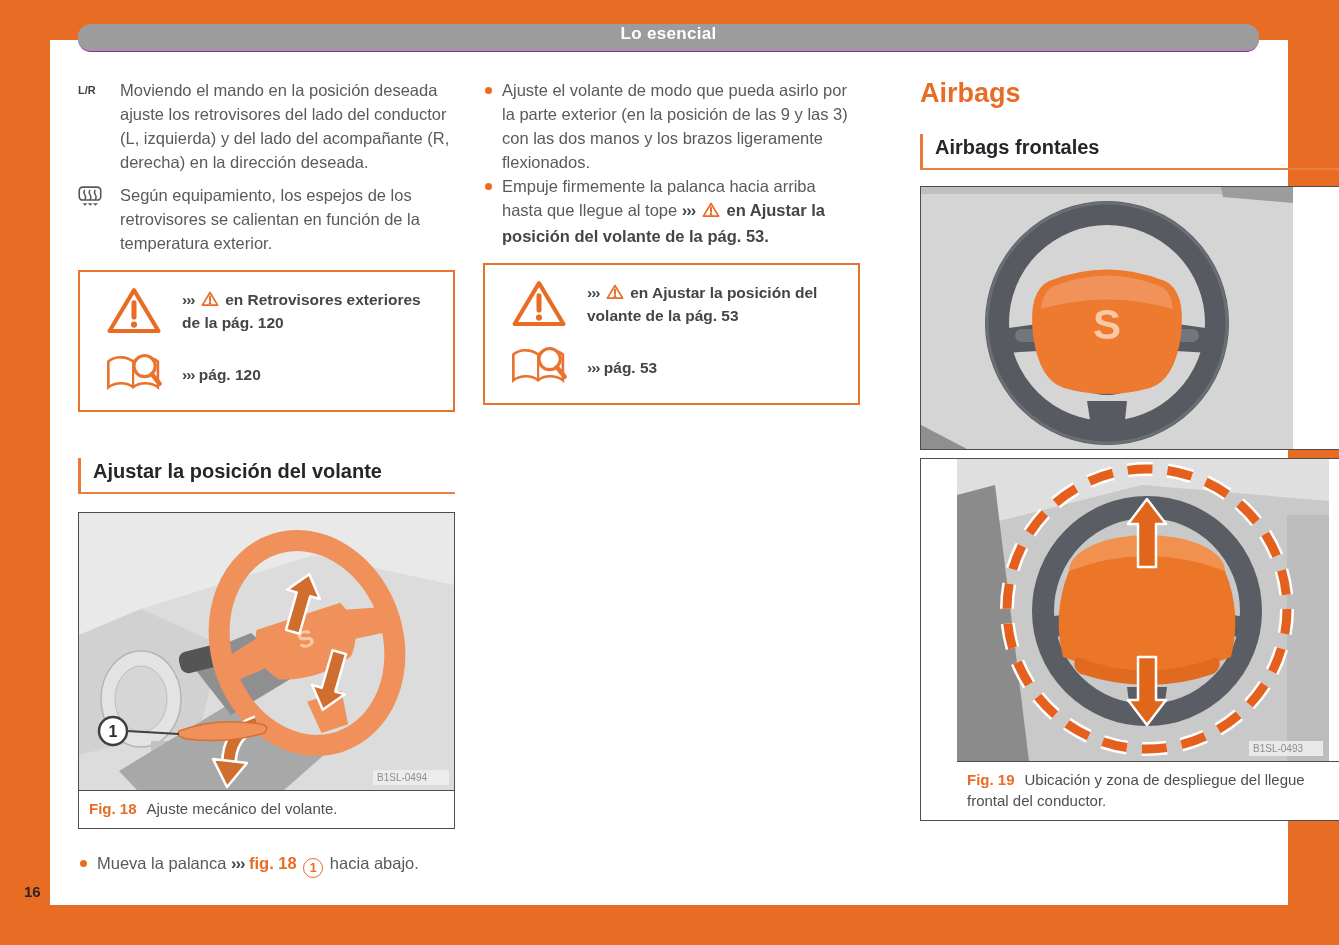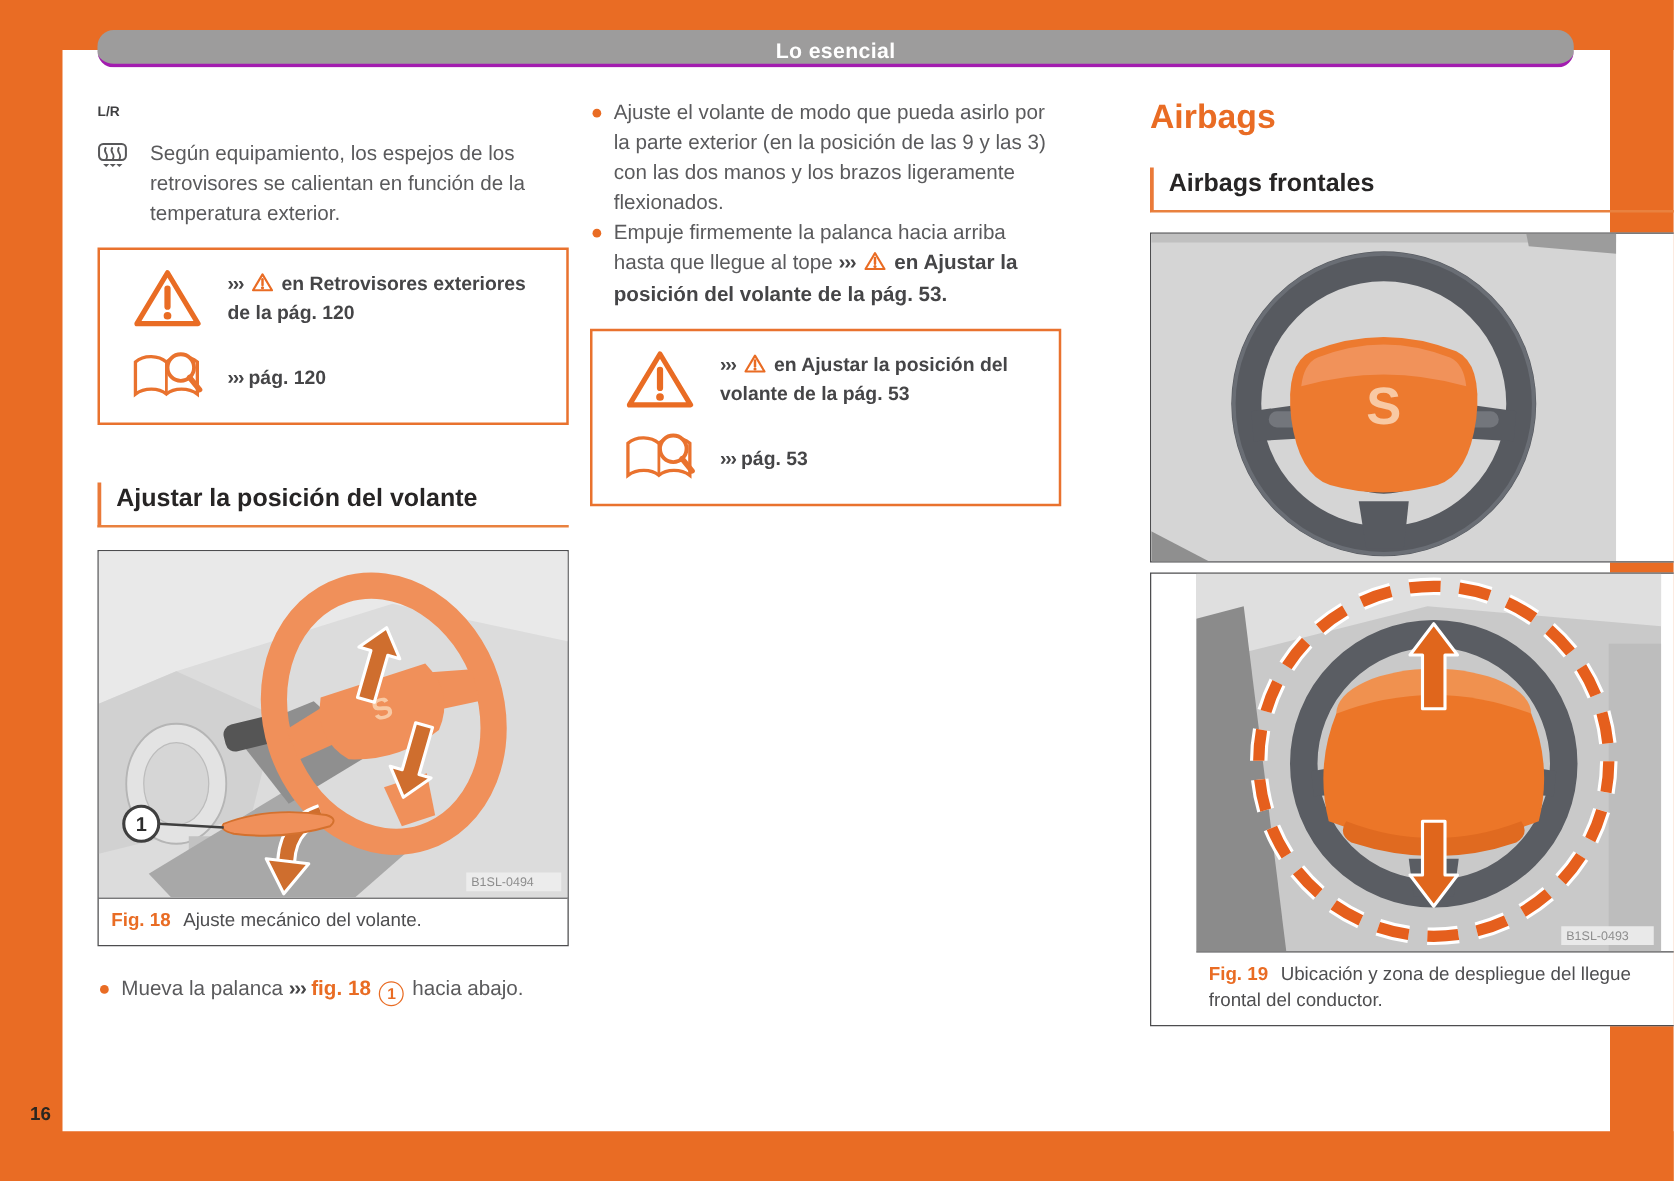--- a/index.html
+++ b/index.html
@@ -9,27 +9,27 @@
   }
   
   .band-top{position:absolute;left:0;top:0;width:1339px;height:40px;background:#e96c24;z-index:1;}
   .strip-left{position:absolute;left:0;top:0;width:50px;height:945px;background:#e96c24;z-index:1;}
   .strip-right{position:absolute;left:1288px;top:0;width:51px;height:945px;background:#e96c24;z-index:1;}
   .band-bottom{position:absolute;left:0;top:905px;width:1339px;height:40px;background:#e96c24;z-index:1;}
   .page-num{position:absolute;left:24px;top:883px;z-index:3;font-size:15px;font-weight:700;color:#2b2620;}
   
   .header-bar{
     position:absolute;left:78px;top:24px;width:1181px;height:27px;background:#9d9c9c;
-    border-bottom:3px solid #a21caf;z-index:2;display:flex;align-items:flex-end;justify-content:center;border-radius:13px;
+    border-bottom:1px solid #a21caf;z-index:2;display:flex;align-items:flex-start;justify-content:center;border-radius:13px;
   }
   .header-bar span{color:#ffffff;font-weight:700;font-size:17px;letter-spacing:.3px;}
   
   .col{position:absolute;top:78px;z-index:2;}
   .col1{left:78px;width:377px;}
-  .col2{left:472px;width:377px;}
+  .col2{left:483px;width:377px;}
   .col3{left:920px;width:424px;}
   p{margin:0;}
   .body{color:#5a5a5c;font-size:16.5px;line-height:24px;}
   .bold-in{font-weight:700;color:#454547;}
   .chev{font-weight:700;color:#454547;letter-spacing:-1px;}
   .lr-row{display:flex;}
   .lr-label{width:42px;flex:0 0 42px;font-weight:700;color:#3f3f41;font-size:11px;line-height:24px;}
   .icon-row{display:flex;margin-top:9px;}
   .hm-icon{width:42px;flex:0 0 42px;padding-top:3px;}
   .bullet-row{display:flex;}
@@ -82,20 +82,21 @@
   <div class="page-num">16</div>
 
   <div class="header-bar">
     <span>Lo esencial</span>
   </div>
 
   <div class="col col1">
 
     <div class="lr-row">
       <span class="lr-label">L/R</span>
+      <p class="body">Moviendo el mando en la posición deseada ajuste los retrovisores del lado del conductor (L, izquierda) y del lado del acompañante (R, derecha) en la dirección deseada.</p>
     </div>
 
     <div class="icon-row">
       <span class="hm-icon">
         <svg width="25" height="21" viewBox="0 0 26 22">
           <rect x="1.2" y="1.2" width="22.5" height="13.5" rx="3.5" fill="none" stroke="#58585a" stroke-width="1.7"></rect>
           <path d="M7 4 q-1.8 2.6 0 5 q1.8 2.6 0 5.5" fill="none" stroke="#58585a" stroke-width="1.5"></path>
           <path d="M12.5 4 q-1.8 2.6 0 5 q1.8 2.6 0 5.5" fill="none" stroke="#58585a" stroke-width="1.5"></path>
           <path d="M18 4 q-1.8 2.6 0 5 q1.8 2.6 0 5.5" fill="none" stroke="#58585a" stroke-width="1.5"></path>
           <path d="M4.6 18 l2.6 2.6 l2.6-2.6 z" fill="#58585a"></path>

